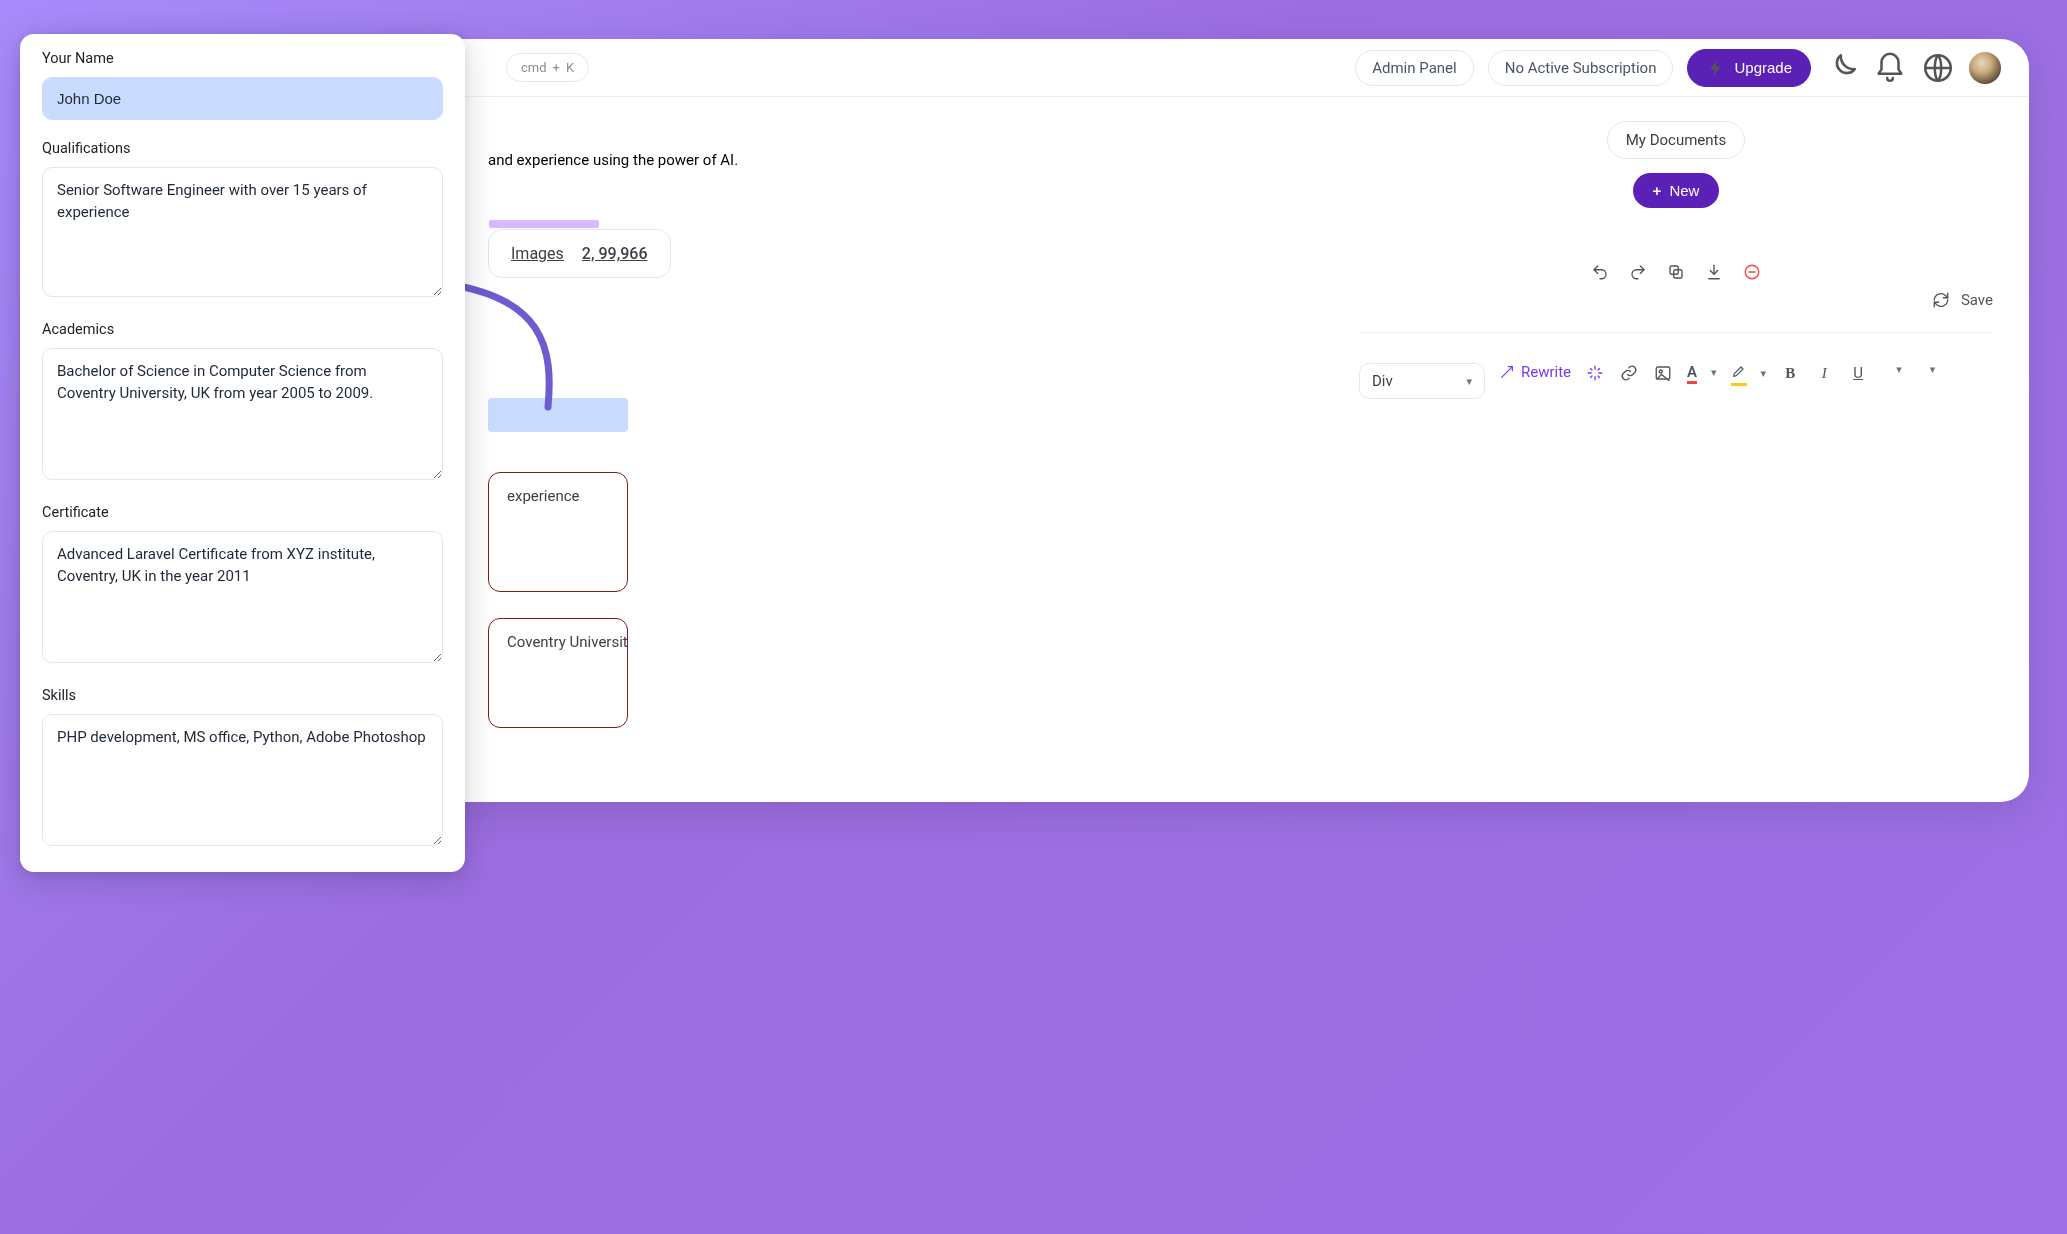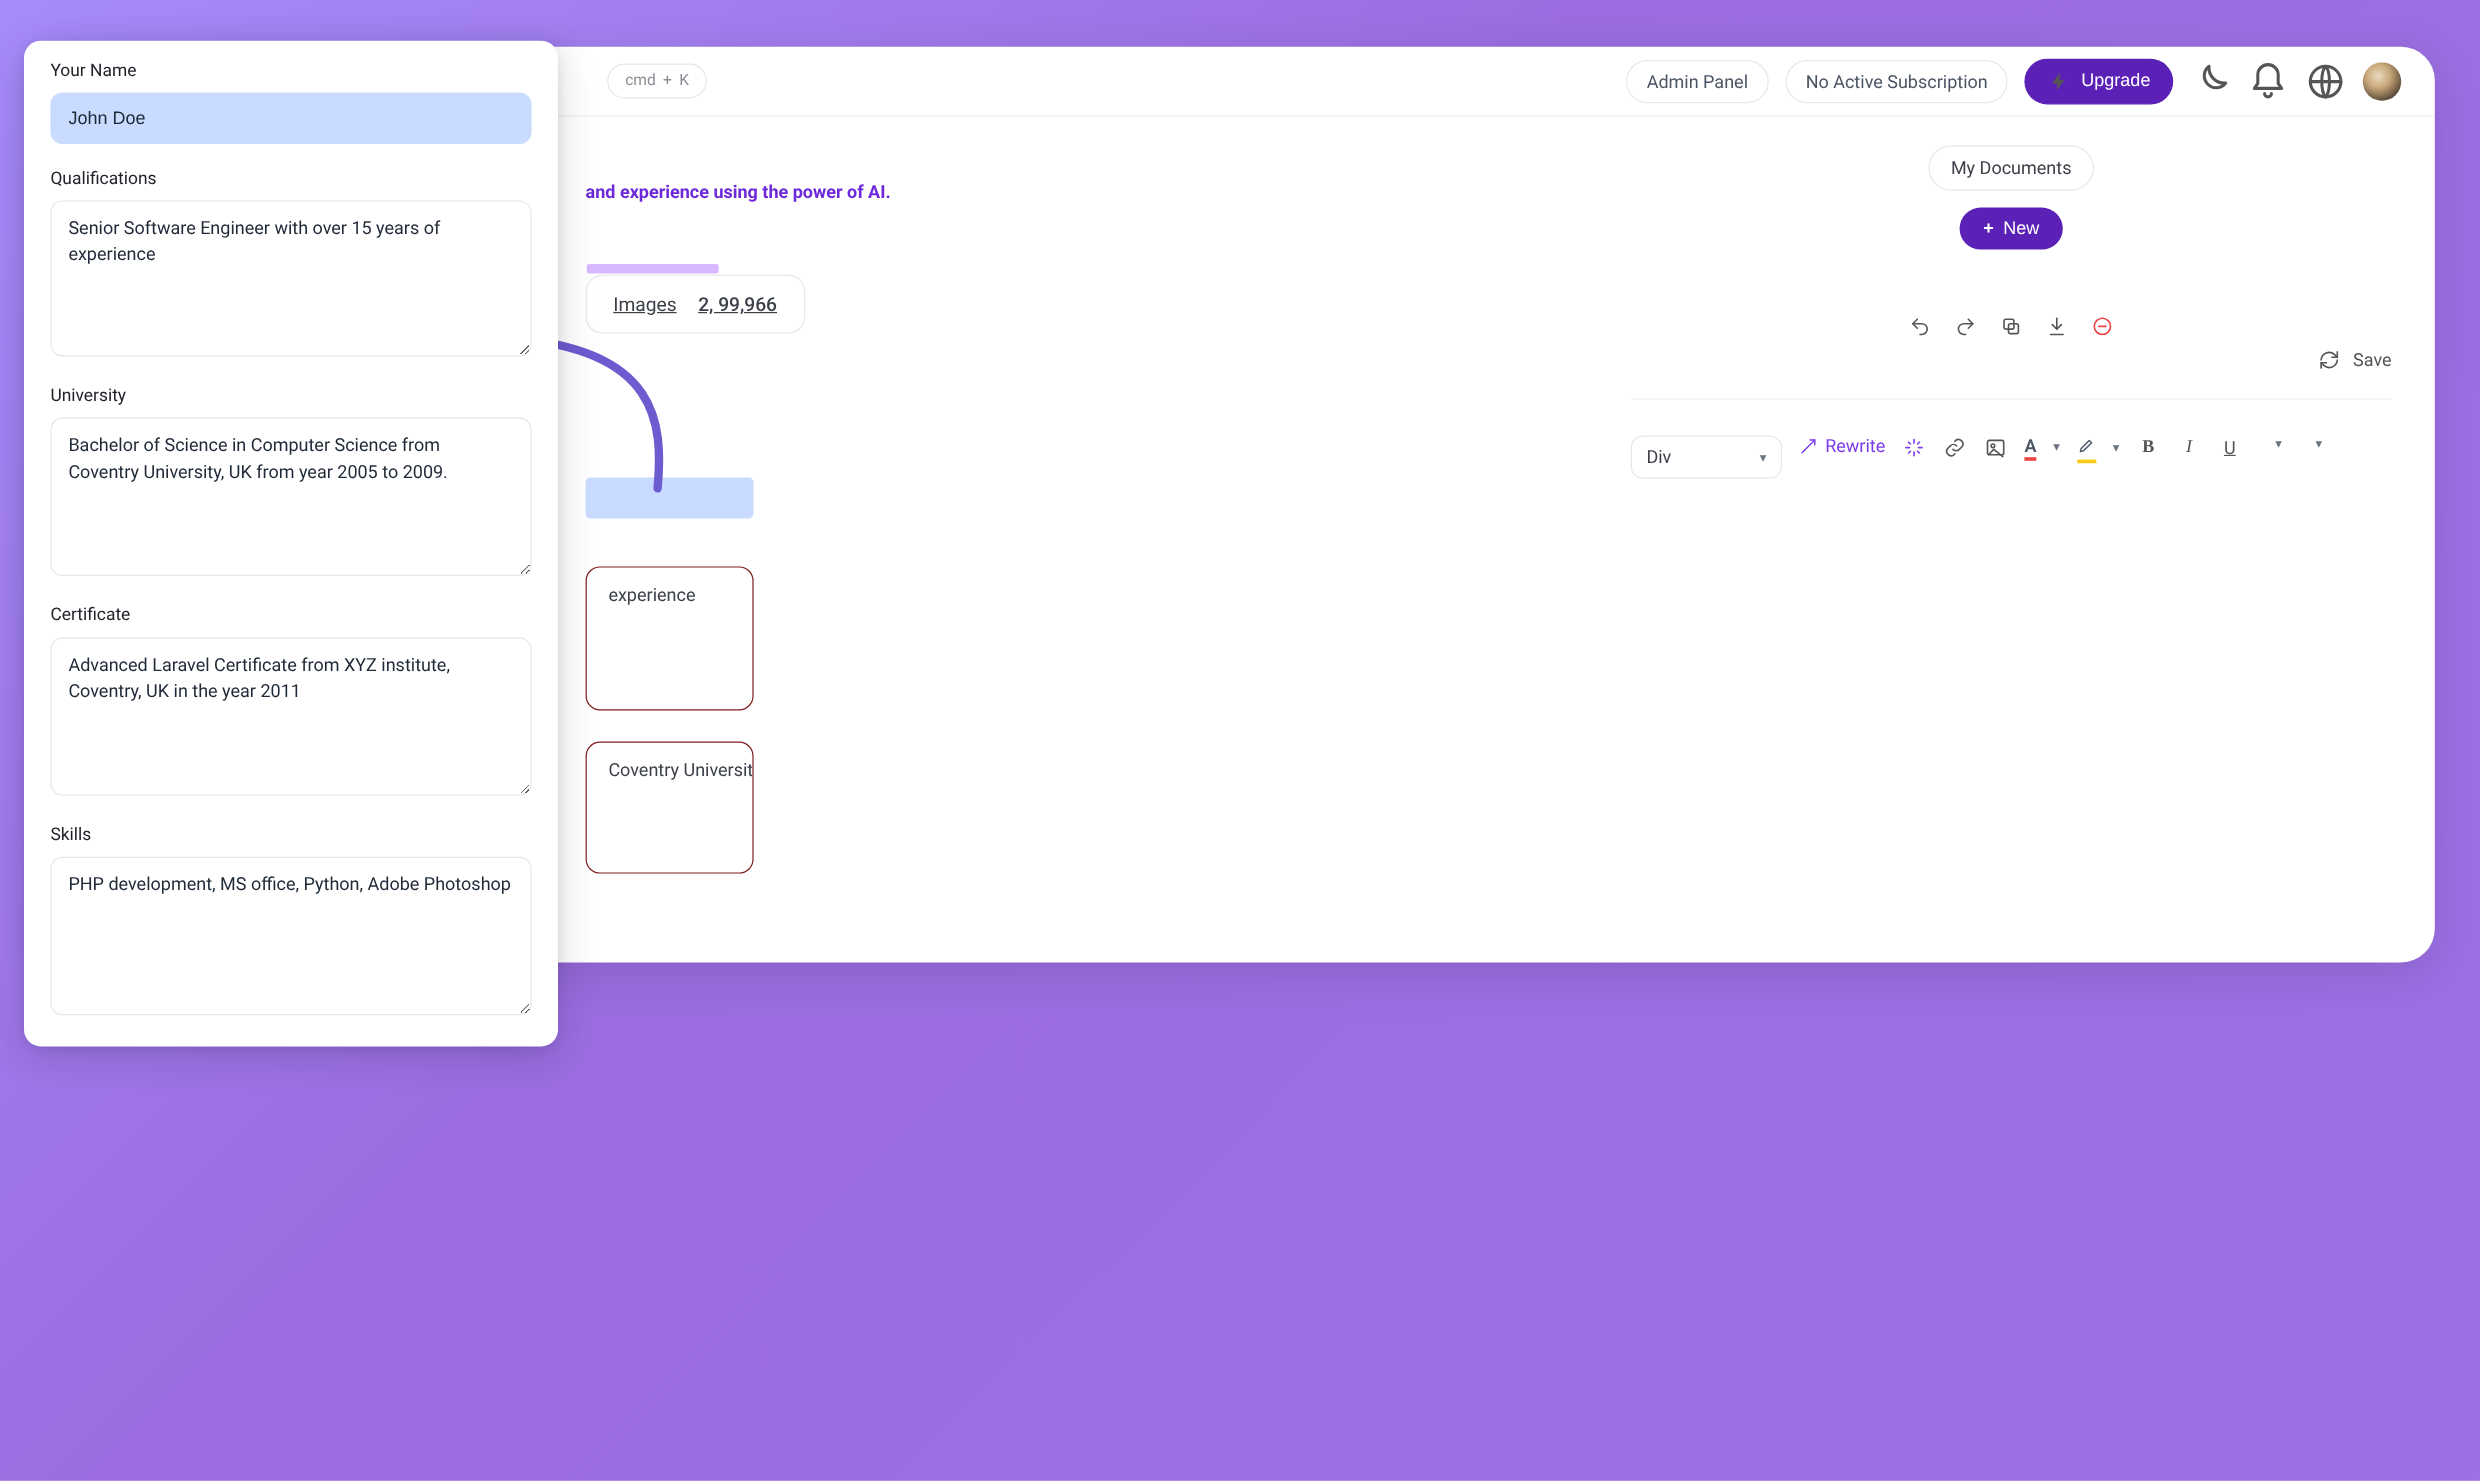--- a/index.html
+++ b/index.html
@@ -78,24 +78,23 @@
   .left-col {
     width:430px; 
   }
   .center-col {
     flex:1;
     padding:24px 28px 0 20px;
     position:relative;
   }
   .hint-line {
     font-size:15px;
-    color:#6d28d9;
+    color:#000000;
     margin-top:30px;
     margin-left:0;
-    font-weight:bold;
   }
   .stat-box {
     margin-top:60px;
     display:inline-flex;
     align-items:center;
     gap:18px;
     border:1px solid #e5e7eb;
     border-radius:14px;
     padding:14px 22px;
     font-size:16px;
@@ -420,21 +419,21 @@
 <div class="popup">
   <div class="form-group">
     <div class="field-label">Your Name</div>
     <input class="field-input highlight" value="John Doe" style="">
   </div>
   <div class="form-group">
     <div class="field-label">Qualifications</div>
     <textarea class="field-area" style="min-height: 130px;">Senior Software Engineer with over 15 years of experience</textarea>
   </div>
   <div class="form-group">
-    <div class="field-label">University</div>
+    <div class="field-label">Academics</div>
     <textarea class="field-area" style="min-height: 132px;">Bachelor of Science in Computer Science from Coventry University, UK from year 2005 to 2009.</textarea>
   </div>
   <div class="form-group">
     <div class="field-label">Certificate</div>
     <textarea class="field-area" style="min-height: 132px;">Advanced Laravel Certificate from XYZ institute, Coventry, UK in the year 2011</textarea>
   </div>
   <div class="form-group" style="margin-bottom:0;">
     <div class="field-label">Skills</div>
     <textarea class="field-area" style="min-height: 132px;">PHP development, MS office, Python, Adobe Photoshop</textarea>
   </div>

